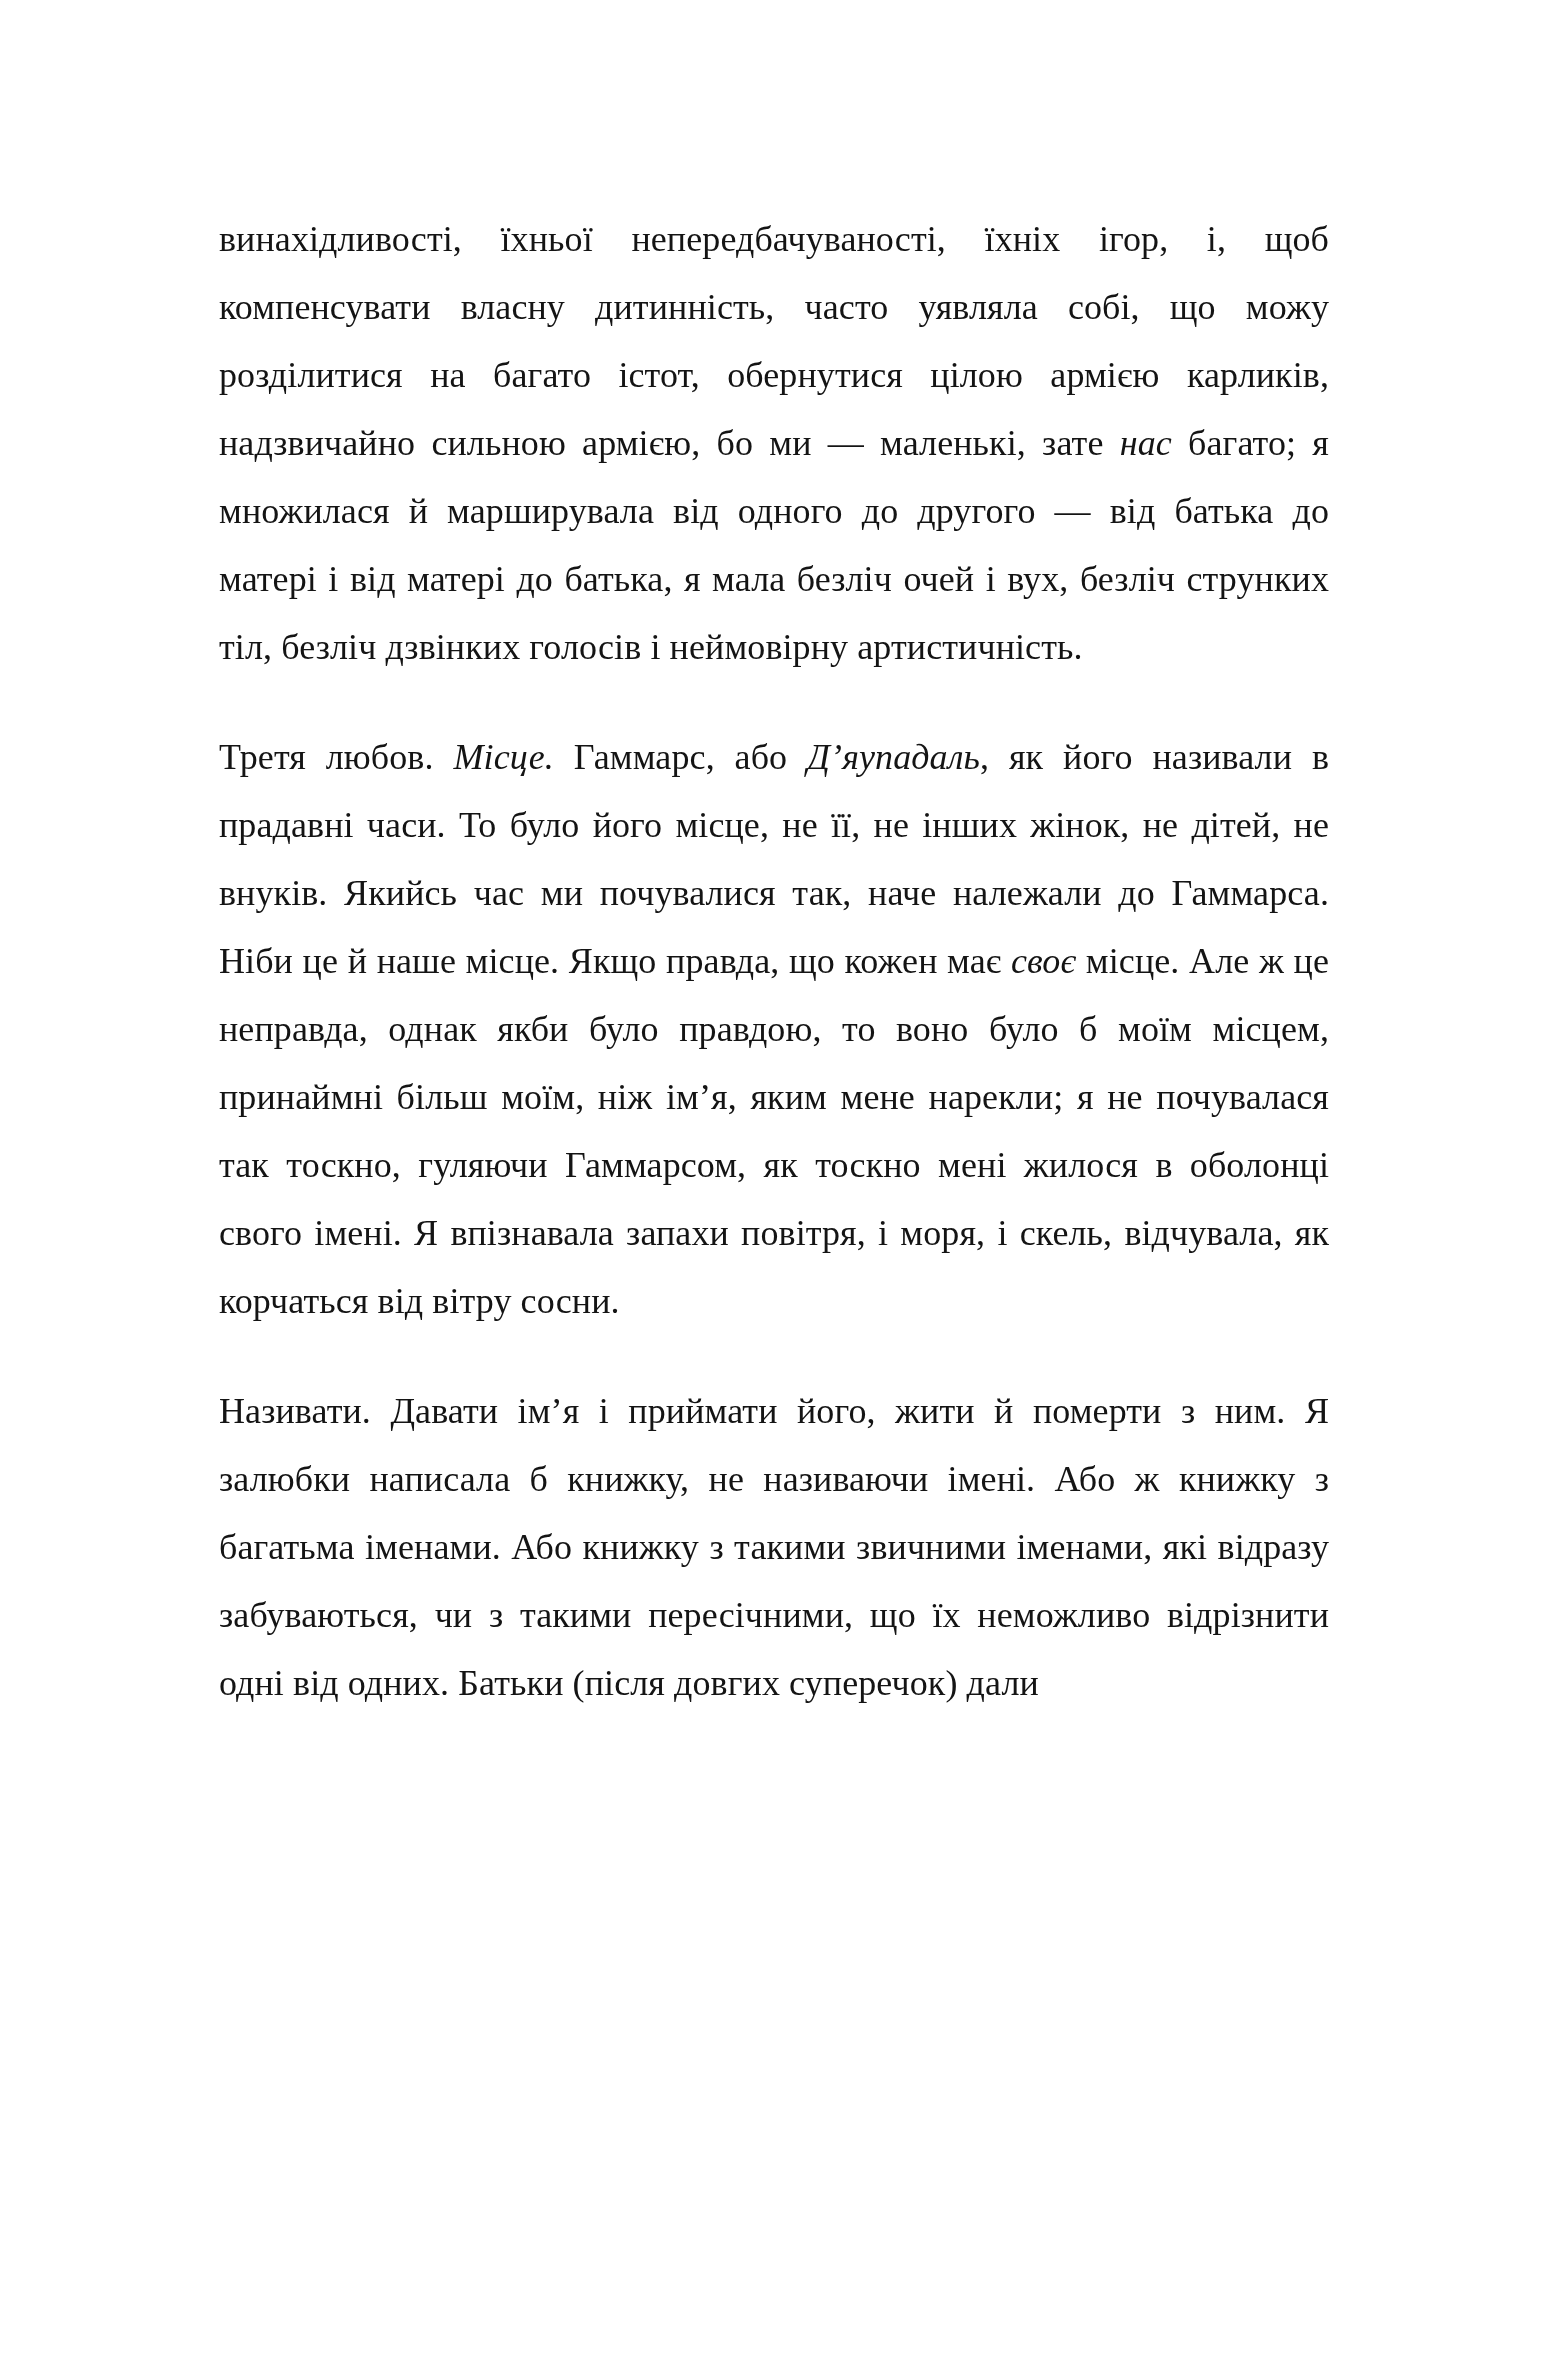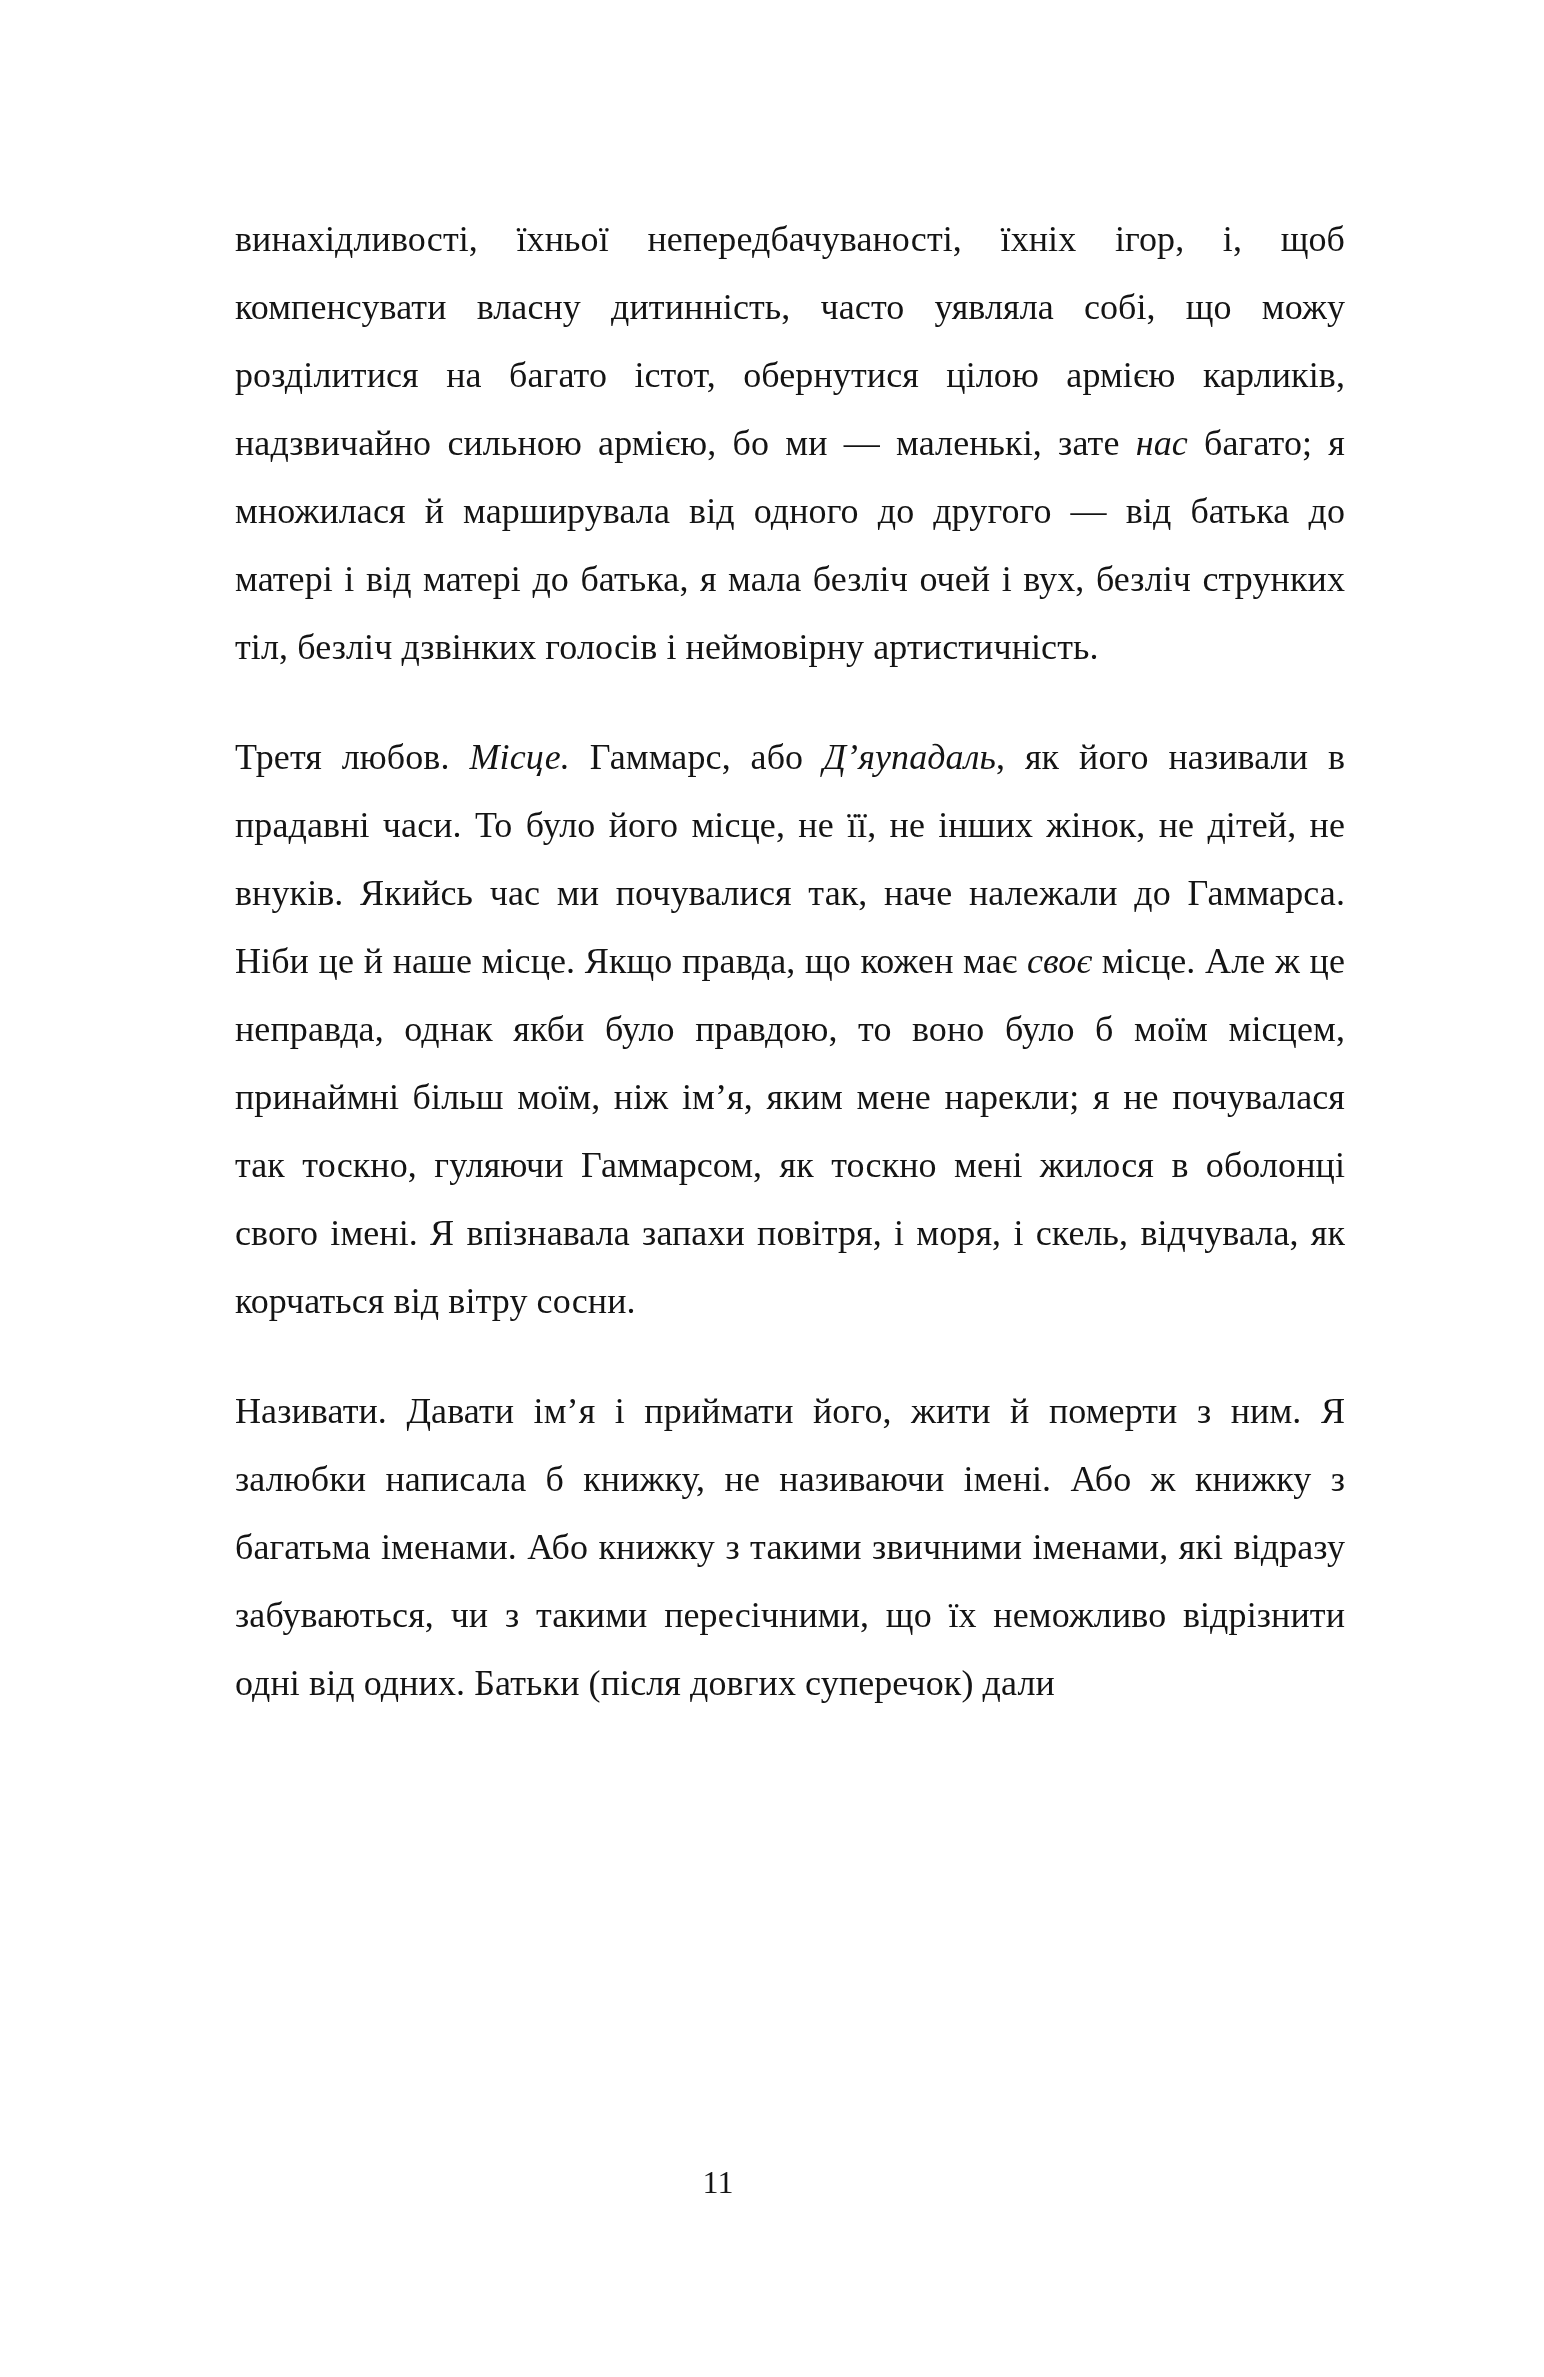--- a/index.html
+++ b/index.html
@@ -7,21 +7,20 @@
     padding: 0;
     background: #ffffff;
   }
   .page {
     position: relative;
     width: 1404px;
     height: 2377px;
     background: #ffffff;
     box-sizing: border-box;
     overflow: hidden;
-    margin-left: 16px;
   }
   .text-block {
     position: absolute;
     left: 219px;
     top: 205px;
     width: 1110px;
   }
   .para {
     font-family: "Liberation Serif", "DejaVu Serif", serif;
     font-size: 36px;
@@ -57,16 +56,15 @@
 <body>
 
 <div class="page">
 
   <div class="text-block">
     <p class="para"><span>винахідливості, їхньої непередбачуваності, їхніх ігор, і, щоб компенсувати власну дитинність, часто уявляла собі, що можу розділитися на багато істот, обернутися цілою армією карликів, надзвичайно сильною армією, бо ми — маленькі, зате </span><em>нас</em><span> багато; я множилася й марширувала від одного до другого — від батька до матері і від матері до батька, я мала безліч очей і вух, безліч струнких тіл, безліч дзвінких голосів і неймовірну артистичність.</span></p>
     <p class="para"><span>Третя любов. </span><em>Місце.</em><span> Гаммарс, або </span><em>Д’яупадаль</em><span>, як його називали в прадавні часи. То було його місце, не її, не інших жінок, не дітей, не внуків. Якийсь час ми почувалися так, наче належали до Гаммарса. Ніби це й наше місце. Якщо правда, що кожен має </span><em>своє</em><span> місце. Але ж це неправда, однак якби було правдою, то воно було б моїм місцем, принаймні більш моїм, ніж ім’я, яким мене нарекли; я не почувалася так тоскно, гуляючи Гаммарсом, як тоскно мені жилося в оболонці свого імені. Я впізнавала запахи повітря, і моря, і скель, відчувала, як корчаться від вітру сосни.</span></p>
     <p class="para"><span>Називати. Давати ім’я і приймати його, жити й померти з ним. Я залюбки написала б книжку, не називаючи імені. Або ж книжку з багатьма іменами. Або книжку з такими звичними іменами, які відразу забуваються, чи з такими пересічними, що їх неможливо відрізнити одні від одних. Батьки (після довгих суперечок) дали</span></p>
   </div>
 
-  <div class="page-number">11</div>
 
 </div>
 
 
 </body></html>

